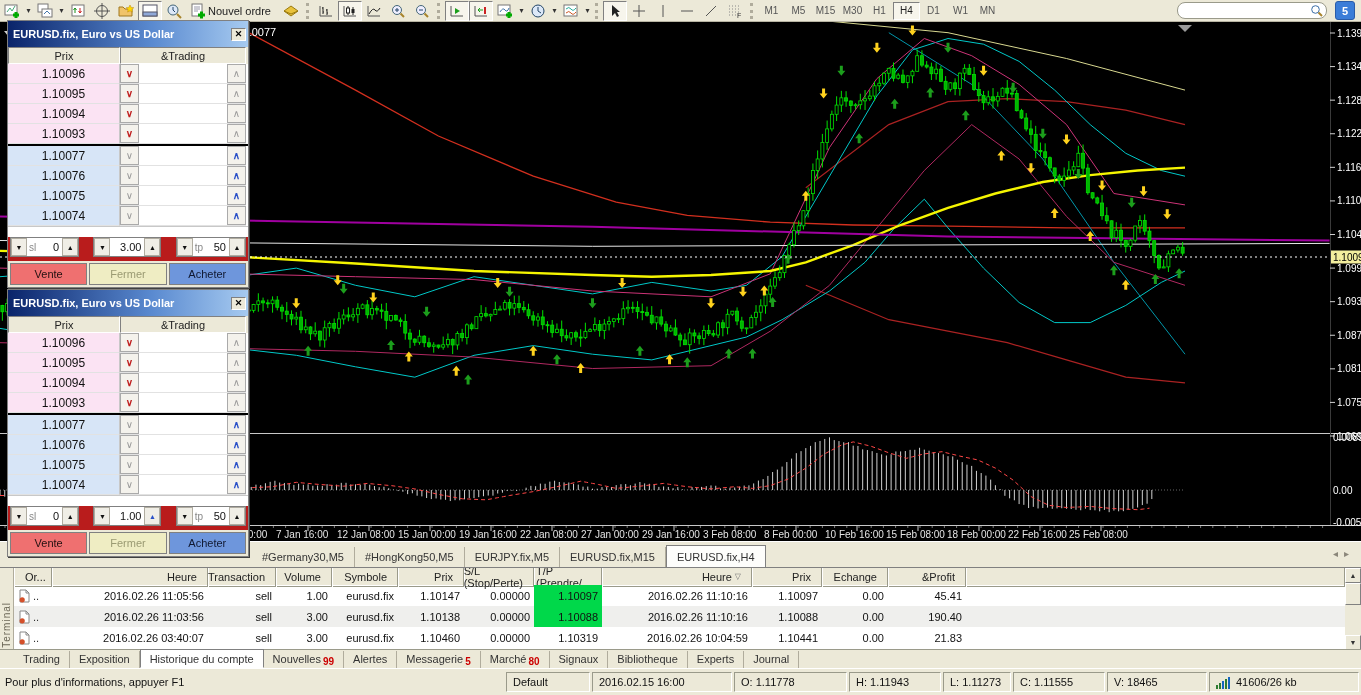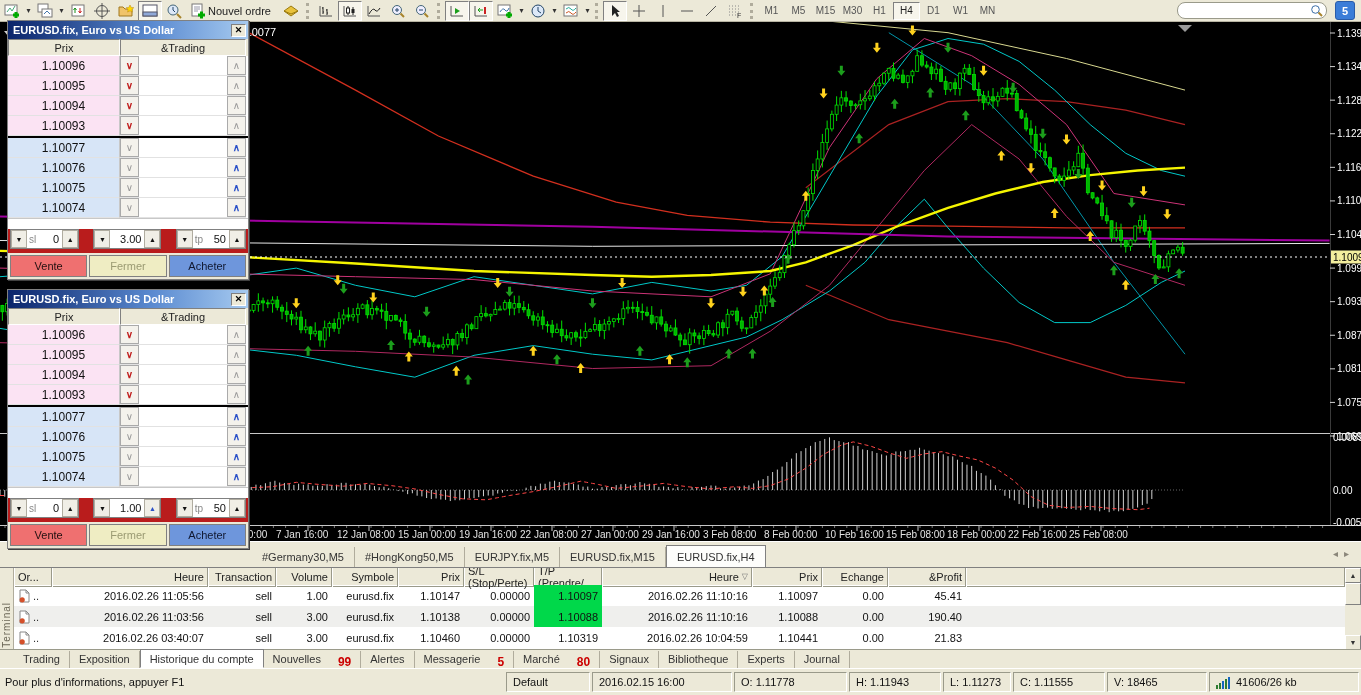--- a/index.html
+++ b/index.html
@@ -15,21 +15,21 @@
   .thandle{width:5px;height:16px;margin:0 3px;border-left:3px dotted #b0ac9c;flex:0 0 auto}
   .tlabel{font-size:11px;color:#222;padding:0 4px 0 2px;white-space:nowrap}
   .tf{min-width:27px;height:18px;display:flex;align-items:center;justify-content:center;color:#555;font-size:10px;border:1px solid transparent;flex:0 0 auto}
   .tf.active{background:#f7f5ec;border-color:#808080 #fff #fff #808080;color:#222}
   #search-wrap{position:absolute;right:34px;top:2px;width:150px;height:17px;background:#fff;border:1px solid #9a9a8a;border-radius:8px;display:flex;align-items:center;justify-content:flex-end;padding-right:3px}
   #mql5-btn{position:absolute;right:6px;top:1px;width:20px;height:19px;background:#3b7dd8;border-radius:3px;color:#fff;font-weight:bold;display:flex;align-items:center;justify-content:center;font-size:11px;border:1px solid #2a5ca8}
   
   #chart-wrap{position:absolute;left:0;top:22px;width:1361px;height:519px;background:#000}
   
   .panel{position:absolute;width:242px;background:#ece9d8;border:1px solid #808080;box-shadow:1px 1px 0 #404040;z-index:30}
-  .ptitle{height:18px;background:linear-gradient(90deg,#0a246a,#5a8ad0 60%,#a6caf0);color:#fff;font-weight:bold;font-size:11px;display:flex;align-items:center;padding:0 2px 0 5px}
+  .ptitle{height:26px;background:linear-gradient(90deg,#0a246a,#5a8ad0 60%,#a6caf0);color:#fff;font-weight:bold;font-size:11px;display:flex;align-items:center;padding:0 2px 0 5px}
   .ptitle span{flex:1}
   .pclose{width:15px;height:13px;background:#ece9d8;display:flex;align-items:center;justify-content:center;color:#000;font-size:9px;font-weight:bold}
   .phead{display:flex;height:17px;background:#ece9d8}
   .phead div{display:flex;align-items:center;justify-content:center;font-size:11px;color:#222}
   .pc1{width:112px}.pc2{width:126px}
   .prow{display:flex;height:20px;background:#fff}
   .prow .price{width:112px;display:flex;align-items:center;justify-content:center;font-size:12px;color:#111;border-right:1px solid #c8c8c8;border-bottom:1px solid #e2e2e2}
   .prow.sell .price{background:#fbe3f3}
   .prow.buy .price{background:#d7e5f7}
   .prow .tcell{width:126px;display:flex;border-bottom:1px solid #e2e2e2;background:#fff}
@@ -53,31 +53,31 @@
   .ctab.active{background:#fdfdfb;border:1px solid #808080;border-bottom:none;height:23px;margin-bottom:-1px}
   #ctab-scroll{position:absolute;right:6px;top:6px;color:#8a867a;font-size:10px;letter-spacing:6px}
   
   #terminal{position:absolute;left:0;top:567px;width:1361px;height:82px;background:#fff;border-top:1px solid #808080}
   #term-side{position:absolute;left:0;top:0;width:14px;height:82px;background:#ece9d8;border-right:1px solid #b0ac9c;display:flex;align-items:flex-end;justify-content:center;padding-bottom:2px}
   #term-side .vtxt{writing-mode:vertical-lr;transform:rotate(180deg);font-size:10px;color:#6a6656;letter-spacing:1px}
   #term-close{position:absolute;left:1px;top:1px;width:12px;height:12px;background:#ece9d8;border:1px solid;border-color:#fff #808080 #808080 #fff;font-size:8px;line-height:9px;text-align:center;color:#222}
   #term-table{position:absolute;left:14px;top:0;width:1331px;height:82px;overflow:hidden}
   .trow{display:flex;height:21px;align-items:center}
   .thead{height:17px;background:#ece9d8}
-  .tcell-h{height:20px;display:flex;align-items:center;padding:0 4px;font-size:11px;color:#222;box-shadow:inset -1px 0 #9a9a8a,inset 1px 0 #fff,inset 0 1px #fff,inset 0 -1px #9a9a8a}
+  .tcell-h{height:20px;display:flex;align-items:center;padding:0 11px;font-size:11px;color:#222;box-shadow:inset -1px 0 #9a9a8a,inset 1px 0 #fff,inset 0 1px #fff,inset 0 -1px #9a9a8a}
   .tcell-d{height:21px;display:flex;align-items:center;padding:0 4px;font-size:11px;color:#111;white-space:nowrap}
   .sorticon{color:#777;font-size:8px;margin-left:3px}
   #term-scroll{position:absolute;right:0;top:0;width:16px;height:82px;background:#ece9d8}
   .scrbtn{position:absolute;left:0;width:16px;height:15px;background:#ece9d8;border:1px solid;border-color:#fff #808080 #808080 #fff;font-size:7px;text-align:center;line-height:13px;color:#333}
   #scrthumb{position:absolute;left:0;top:15px;width:16px;height:22px;background:#ece9d8;border:1px solid;border-color:#fff #808080 #808080 #fff}
   
   #term-tabbar{position:absolute;left:0;top:649px;width:1361px;height:19px;background:#ece9d8;border-top:1px solid #9a9a8a;display:flex;align-items:center;padding-left:14px}
   .ttab{height:17px;display:flex;align-items:center;padding:0 9px;font-size:11px;color:#333;border-right:1px solid #b0ac9c;white-space:nowrap}
   .ttab.active{background:#fff;border:1px solid #808080;border-bottom:1px solid #fff;font-weight:400;height:19px;margin-top:-1px}
-  .badge{color:#c00;font-size:12px;font-weight:bold;margin-left:17px;margin-top:5px}
+  .badge{color:#c00;font-size:10px;font-weight:bold;margin-left:2px;margin-top:5px}
   
   #statusbar{position:absolute;left:0;top:668px;width:1361px;height:27px;background:#ece9d8;display:flex;align-items:center;padding:0 2px;border-top:1px solid #fff}
   .stseg{height:20px;display:flex;align-items:center;padding:0 6px;border:1px solid;border-color:#9a9a8a #fff #fff #9a9a8a;margin-left:2px;font-size:11px;color:#111;white-space:nowrap;flex:0 0 auto}
   #st-help{flex:1;font-size:11px;color:#111;padding-left:3px}
   svg text{font-family:"Liberation Sans",sans-serif}
 </style>
 </head>
 <body>
 
 <div id="toolbar">

